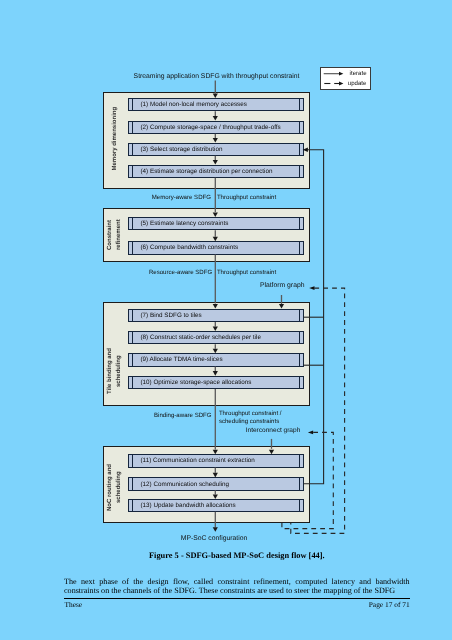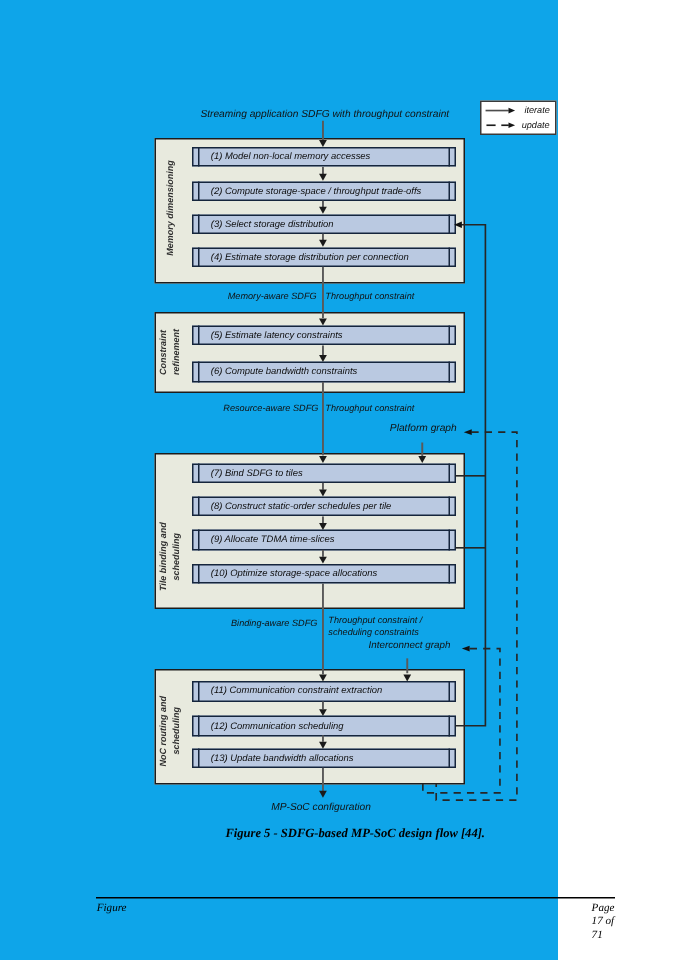--- a/index.html
+++ b/index.html
@@ -1,19 +1,19 @@
 <!DOCTYPE html>
 <html><head>
 <meta charset="utf-8">
 <title>SDFG-based MP-SoC design flow</title>
 <style>
   html,body{margin:0;padding:0;}
   body{width:452px;height:640px;background:#fff;overflow:hidden;
        font-family:"Liberation Serif",serif;-webkit-font-smoothing:antialiased;text-rendering:geometricPrecision;}
-  #page{position:relative;width:372px;height:640px;background:#0ea5e9;font-style:italic;}
+  #page{position:relative;width:452px;height:640px;background:#7dd3fc;}
   .group{position:absolute;background:#e8eade;border:1px solid #1c1c1c;box-sizing:border-box;}
   .glabel{position:absolute;font-family:"Liberation Sans",sans-serif;font-weight:bold;color:#2e2e2e;
      writing-mode:vertical-rl;transform:rotate(180deg);white-space:nowrap;
      display:flex;flex-direction:column;align-items:center;justify-content:center;
      line-height:1.5;font-size:6.0px;}
   .glabel span{display:block;text-align:center;}
   .pbox{position:absolute;background:#bac9e1;border:1px solid #15253c;box-sizing:border-box;}
   .pbox i{position:absolute;top:-1px;bottom:-1px;width:1px;background:#15253c;}
   .pbox i.l{left:3px;}
   .pbox i.r{right:3px;}
@@ -199,18 +199,19 @@
       </g>
       <g fill="#111">
         <path d="M314.5,286.2 L309.2,288.1 L314.5,290 Z"></path>
         <path d="M313.1,430.5 L307.9,432.4 L313.1,434.3 Z"></path>
       </g>
     </svg>
 
     <div class="caption" style="left:64px;width:345.6px;top:551px;">Figure 5 - SDFG-based MP-SoC design flow [44].</div>
   </div>
 
+  <div class="ptext" style="left:64px;top:578px;width:345.6px;">The next phase of the design flow, called constraint refinement, computed latency and bandwidth constraints on the channels of the SDFG. These constraints are used to steer the mapping of the SDFG</div>
 
   <div class="frule" style="left:64px;top:597.9px;width:345.6px;"></div>
-  <div class="foot" style="left:64.5px;top:599.8px;">Figure</div>
+  <div class="foot" style="left:64.5px;top:599.8px;">These</div>
   <div class="foot" style="left:409.6px;top:599.8px;transform:translateX(-100%);">Page 17 of 71</div>
 
 </div>
 
 </body></html>

